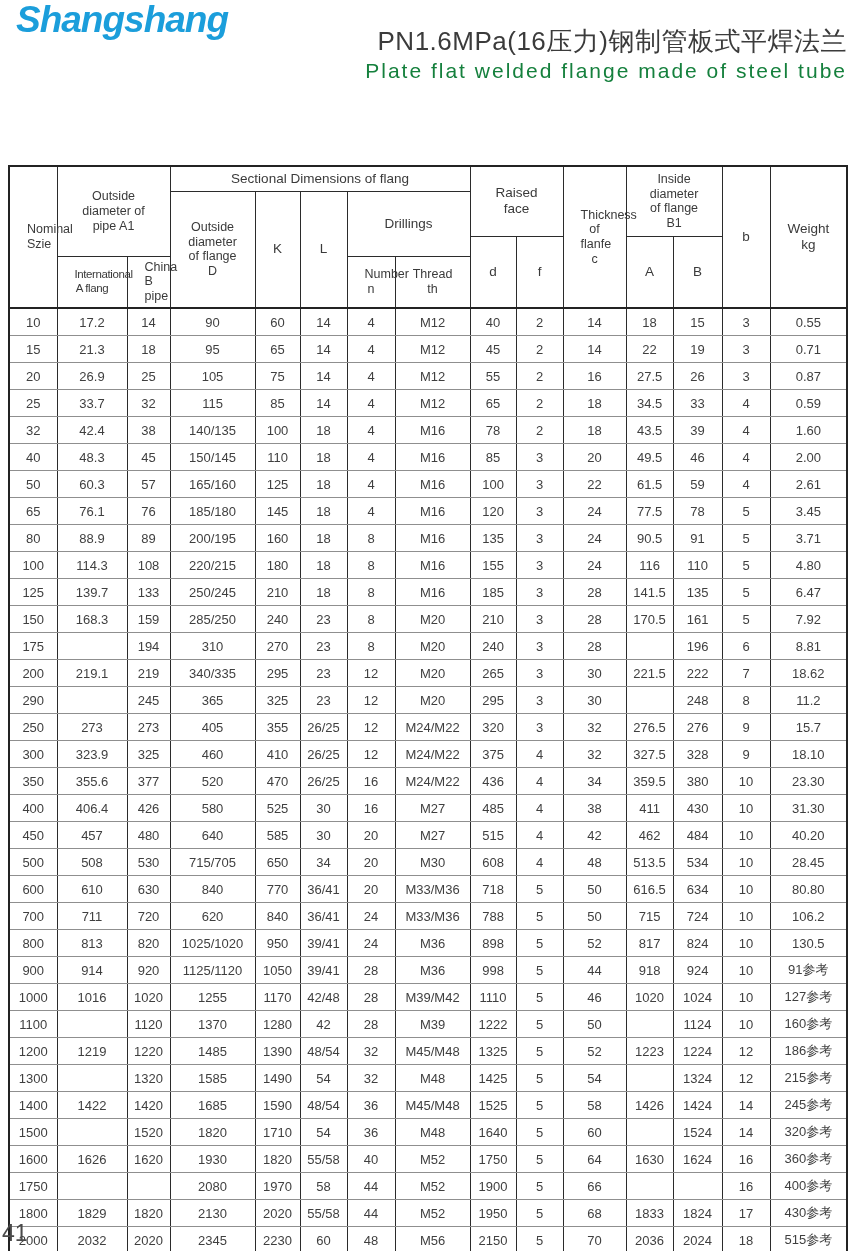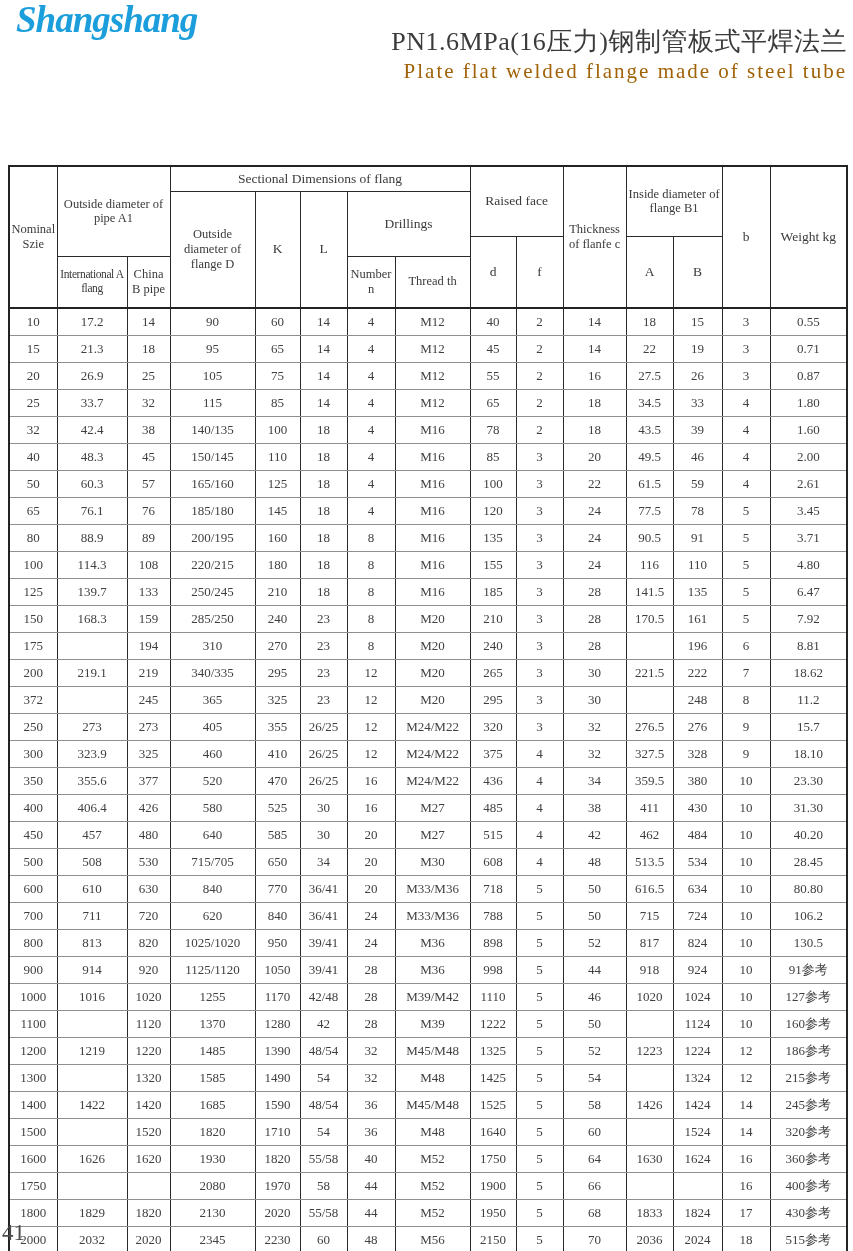--- a/index.html
+++ b/index.html
@@ -1,50 +1,50 @@
 <!DOCTYPE html>
 <html><head>
 <meta charset="utf-8">
 <style>
   html, body { margin:0; padding:0; background:#ffffff; }
   .page {
     position:relative; width:853px; height:1251px; background:#ffffff;
-    font-family:Liberation Serif, serif; overflow:hidden;
+    font-family:Liberation Sans, sans-serif; overflow:hidden;
   }
   
   .logo { position:absolute; left:16px; top:0px; }
   .logo-brand {
     font-size:37px; font-weight:bold; font-style:italic;
     color:#1b9edb; letter-spacing:-1px; line-height:1.1;
   }
   .logo-tagline {
     font-size:23px; color:#29a9e1; line-height:1.0; margin-top:-2px;
     letter-spacing:-0.5px;
   }
   .logo-tagline .tag-flange { font-weight:bold; margin-left:6px; }
   
   .title-block { position:absolute; right:6px; top:26px; text-align:right; }
   .doc-title {
     font-size:26px; color:#3b3b3b; line-height:1.2; letter-spacing:0.5px;
     white-space:nowrap;
     text-align:right;
   }
   .doc-subtitle {
-    font-size:21px; color:#a16207; letter-spacing:2px; margin-top:2px;
+    font-size:21px; color:#15803d; letter-spacing:2px; margin-top:2px;
     white-space:nowrap;
   }
   
   .spec-table {
     position:absolute; top:165px; left:8px; width:838px;
     border-collapse:collapse; table-layout:fixed;
     border:2px solid #232323; color:#3f3f3f;
   }
   .spec-table th {
     font-weight:normal; font-size:12.5px; line-height:1.18;
-    border:1px solid #2b2b2b; padding:0 1px;
+    border:1px solid #2b2b2b; padding:0 17px;
     text-align:center; vertical-align:middle; color:#3a3a3a;
   }
   .spec-table th.hdr-lg { font-size:13.5px; }
   .spec-table th.hdr-tight { letter-spacing:-0.4px; font-size:11.5px; }
   .spec-table thead tr.hr1 { height:25px; }
   .spec-table thead tr.hr2 { height:45px; }
   .spec-table thead tr.hr3 { height:20px; }
   .spec-table thead tr.hr4 { height:52px; }
   .spec-table td {
     font-size:13px; height:26px; padding:0;
@@ -182,21 +182,21 @@
           <td>85</td>
           <td>14</td>
           <td>4</td>
           <td>M12</td>
           <td>65</td>
           <td>2</td>
           <td>18</td>
           <td>34.5</td>
           <td>33</td>
           <td>4</td>
-          <td>1.80</td>
+          <td>0.59</td>
         </tr>
         <tr>
           <td>32</td>
           <td>42.4</td>
           <td>38</td>
           <td>140/135</td>
           <td>100</td>
           <td>18</td>
           <td>4</td>
           <td>M16</td>
@@ -355,21 +355,21 @@
           <td>M20</td>
           <td>265</td>
           <td>3</td>
           <td>30</td>
           <td>221.5</td>
           <td>222</td>
           <td>7</td>
           <td>18.62</td>
         </tr>
         <tr>
-          <td>372</td>
+          <td>290</td>
           <td></td>
           <td>245</td>
           <td>365</td>
           <td>325</td>
           <td>23</td>
           <td>12</td>
           <td>M20</td>
           <td>295</td>
           <td>3</td>
           <td>30</td>

